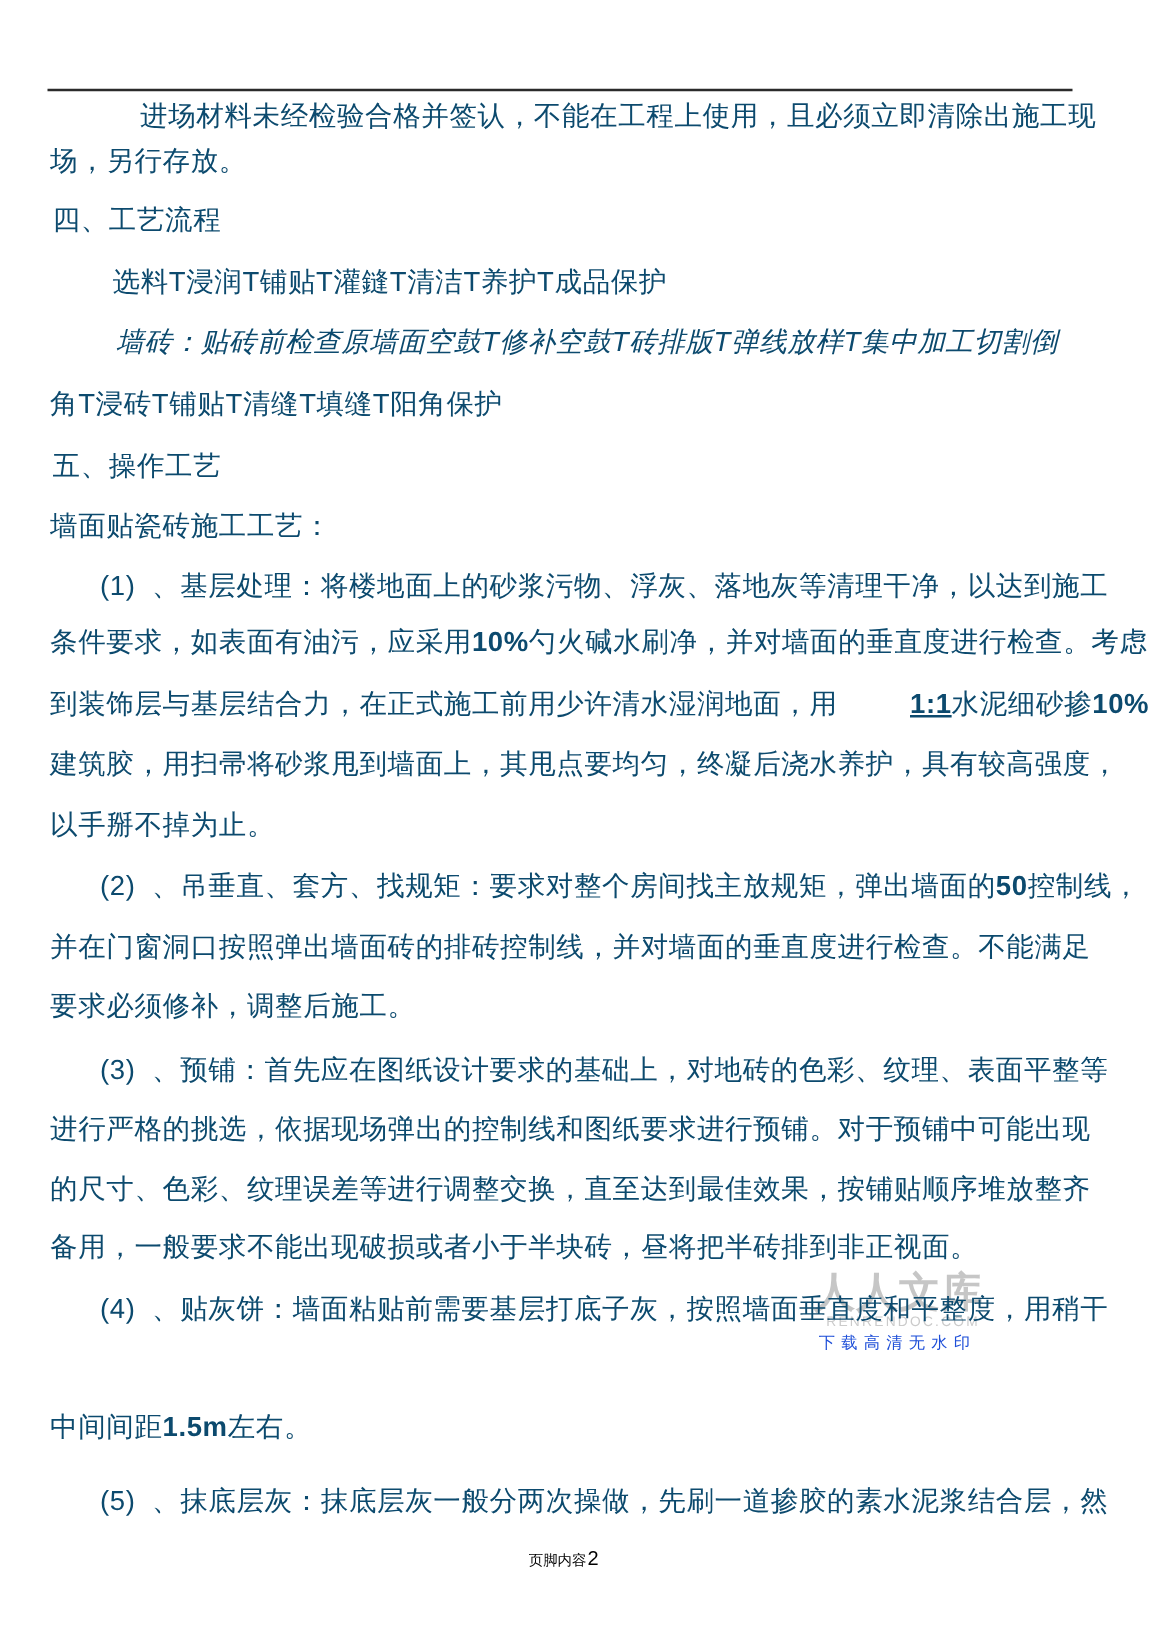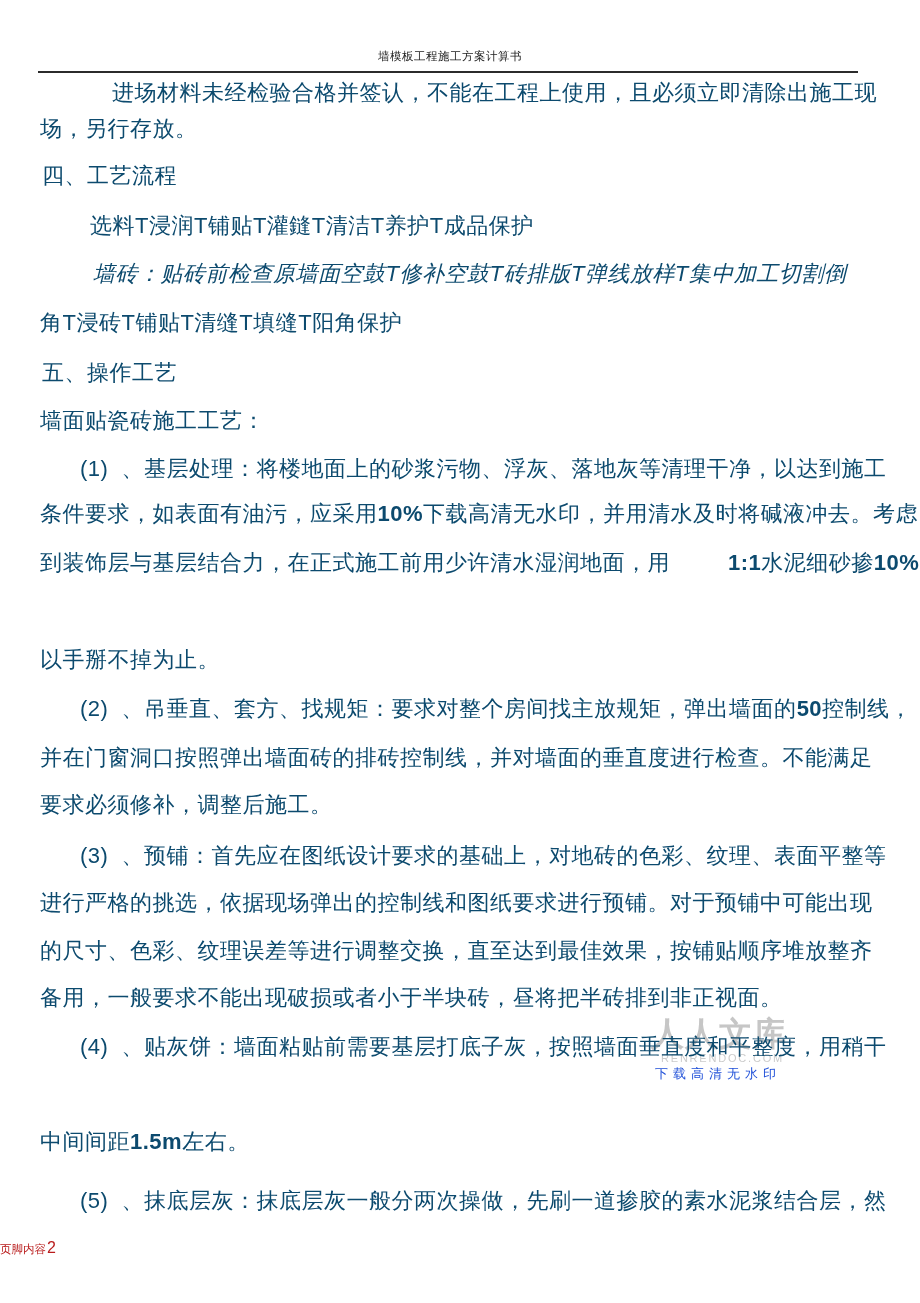--- a/index.html
+++ b/index.html
@@ -62,54 +62,54 @@
     left: 655px; top: 1065px;
     font-size: 13px;
     letter-spacing: 5px;
     color: #1d4ed8;
   }
   
   .footer {
     position: absolute;
     left: 0; top: 1239px; width: 902px;
     display: flex;
-    justify-content: flex-start;
+    justify-content: center;
     align-items: baseline;
     z-index: 2;
-    color: #b91c1c;
+    color: #000000;
   }
   .footer-label { font-size: 11.5px; }
   .footer-num { font-size: 16px; margin-left: 1px; }
 </style>
 </head>
 <body>
 
 <div class="page">
 
-  <div class="header-title">墙模板工程施工方案计算书</div>
   <div class="header-rule"></div>
 
   <div class="watermark">
     <div class="wm-brand">人人文库</div>
     <div class="wm-domain">RENRENDOC.COM</div>
     <div class="wm-tagline">下载高清无水印</div>
   </div>
 
   <div class="doc-body" id="doc-lines">
       <div class="line" style="top: 82px; left: 112px;"><span>进场材料未经检验合格并签认，不能在工程上使用，且必须立即清除出施工现</span></div>
       <div class="line" style="top: 118px; left: 40px;"><span>场，另行存放。</span></div>
       <div class="line" style="top: 165px; left: 42px;"><span>四、工艺流程</span></div>
       <div class="line" style="top: 215px; left: 90px;"><span>选料T浸润T铺贴T灌鏠T清洁T养护T成品保护</span></div>
       <div class="line" style="top: 263px; left: 93px; font-style: italic;"><span>墙砖：贴砖前检查原墙面空鼓T修补空鼓T砖排版T弹线放样T集中加工切割倒</span></div>
       <div class="line" style="top: 312px; left: 40px;"><span>角T浸砖T铺贴T清缝T填缝T阳角保护</span></div>
       <div class="line" style="top: 362px; left: 42px;"><span>五、操作工艺</span></div>
       <div class="line" style="top: 410px; left: 40px;"><span>墙面贴瓷砖施工工艺：</span></div>
       <div class="line" style="top: 458px; left: 80px;"><span>(1)  、基层处理：将楼地面上的砂浆污物、浮灰、落地灰等清理干净，以达到施工</span></div>
-      <div class="line" style="top: 503px; left: 40px;"><span>条件要求，如表面有油污，应采用</span><span class="b">10%</span><span>下载高清无水印，并用清水及时将碱液冲去。考虑</span></div>
-      <div class="line" style="top: 552px; left: 40px;"><span>到装饰层与基层结合力，在正式施工前用少许清水湿润地面，用</span><span class="b" style="margin-left: 58px;">1:1</span><span>水泥细砂掺</span><span class="b">10%</span></div>
+      <div class="line" style="top: 503px; left: 40px;"><span>条件要求，如表面有油污，应采用</span><span class="b">10%</span><span>勺火碱水刷净，并对墙面的垂直度进行检查。考虑</span></div>
+      <div class="line" style="top: 552px; left: 40px;"><span>到装饰层与基层结合力，在正式施工前用少许清水湿润地面，用</span><span class="b" style="margin-left: 58px; text-decoration: underline;">1:1</span><span>水泥细砂掺</span><span class="b">10%</span></div>
+      <div class="line" style="top: 600px; left: 40px;"><span>建筑胶，用扫帚将砂浆甩到墙面上，其甩点要均匀，终凝后浇水养护，具有较高强度，</span></div>
       <div class="line" style="top: 649px; left: 40px;"><span>以手掰不掉为止。</span></div>
       <div class="line" style="top: 698px; left: 80px;"><span>(2)  、吊垂直、套方、找规矩：要求对整个房间找主放规矩，弹出墙面的</span><span class="b">50</span><span>控制线，</span></div>
       <div class="line" style="top: 747px; left: 40px;"><span>并在门窗洞口按照弹出墙面砖的排砖控制线，并对墙面的垂直度进行检查。不能满足</span></div>
       <div class="line" style="top: 794px; left: 40px;"><span>要求必须修补，调整后施工。</span></div>
       <div class="line" style="top: 845px; left: 80px;"><span>(3)  、预铺：首先应在图纸设计要求的基础上，对地砖的色彩、纹理、表面平整等</span></div>
       <div class="line" style="top: 892px; left: 40px;"><span>进行严格的挑选，依据现场弹出的控制线和图纸要求进行预铺。对于预铺中可能出现</span></div>
       <div class="line" style="top: 940px; left: 40px;"><span>的尺寸、色彩、纹理误差等进行调整交换，直至达到最佳效果，按铺贴顺序堆放整齐</span></div>
       <div class="line" style="top: 987px; left: 40px;"><span>备用，一般要求不能出现破损或者小于半块砖，昼将把半砖排到非正视面。</span></div>
       <div class="line" style="top: 1036px; left: 80px;"><span>(4)  、贴灰饼：墙面粘贴前需要基层打底子灰，按照墙面垂直度和平整度，用稍干</span></div>
       <div class="line" style="top: 1131px; left: 40px;"><span>中间间距</span><span class="b">1.5m</span><span>左右。</span></div>

